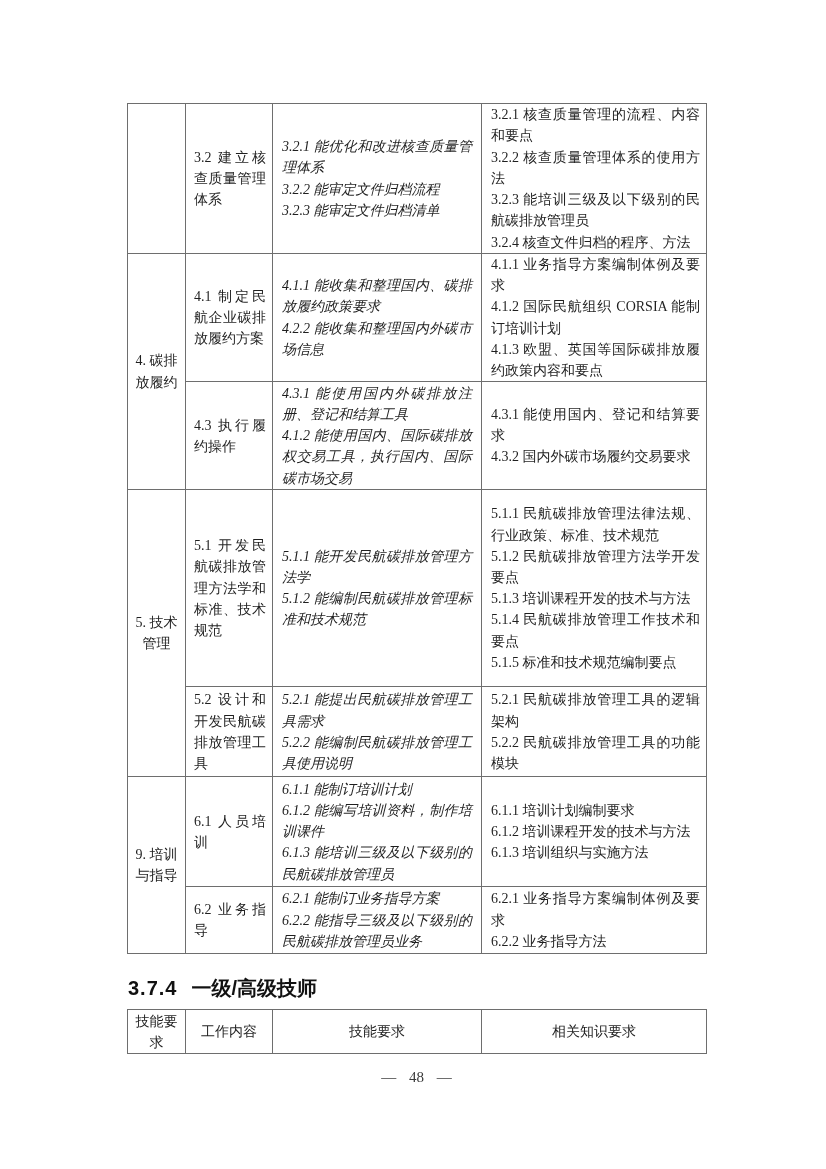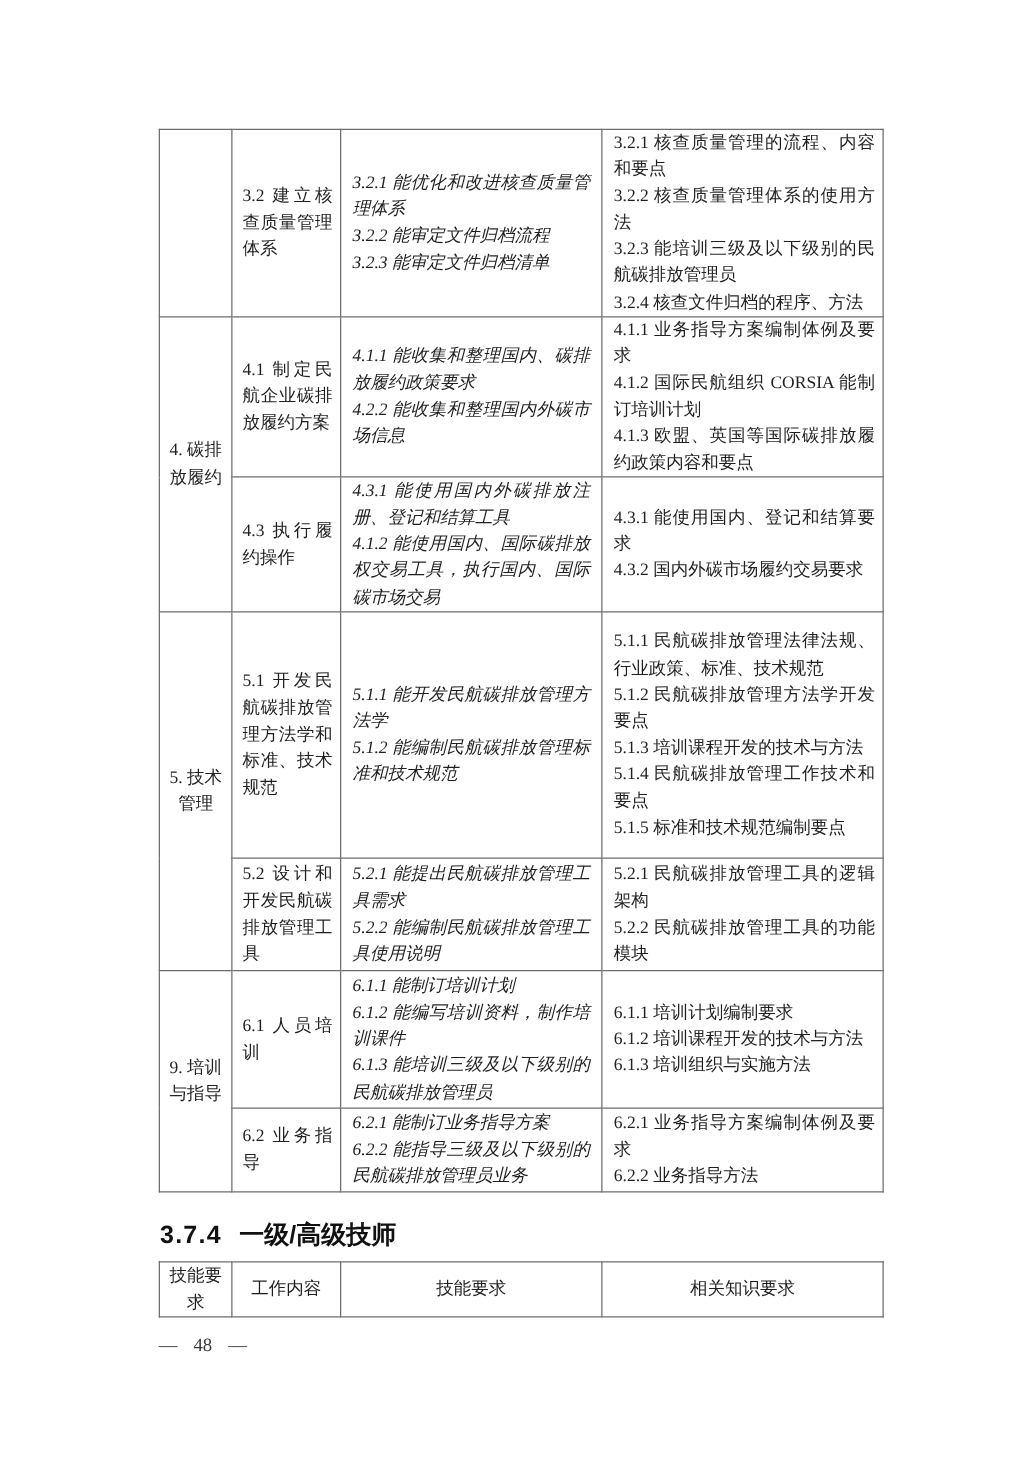--- a/index.html
+++ b/index.html
@@ -55,20 +55,21 @@
   table.tbl-next td {
     height:44px;
     text-align:center;
     padding:0 4px;
   }
   table.tbl-next td p { text-align:center; }
 
   .page-number {
     width:579px;
     margin:15px 0 0 127px;
+    text-align:center;
     font-size:15px;
     color:#3a3a3a;
     word-spacing:9px;
   }
 </style>
 </head>
 <body>
 
 <div class="page">
 

